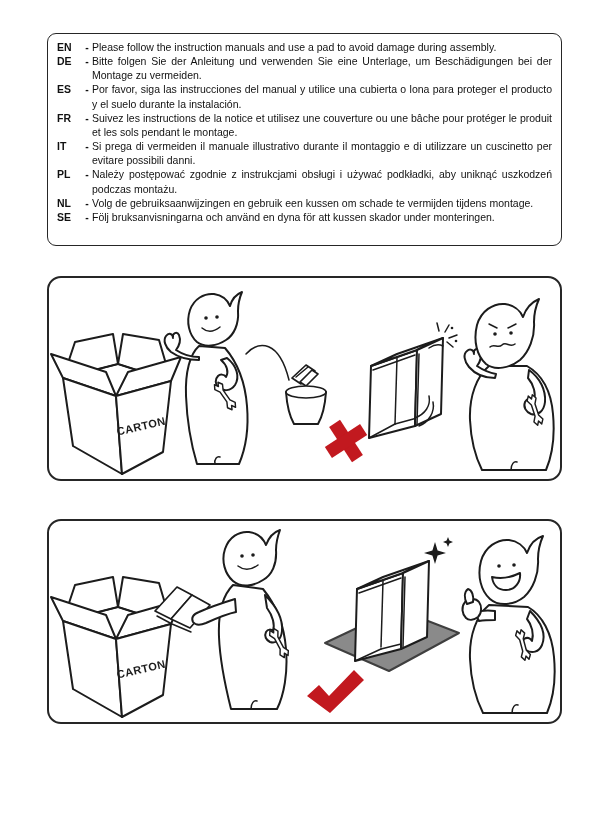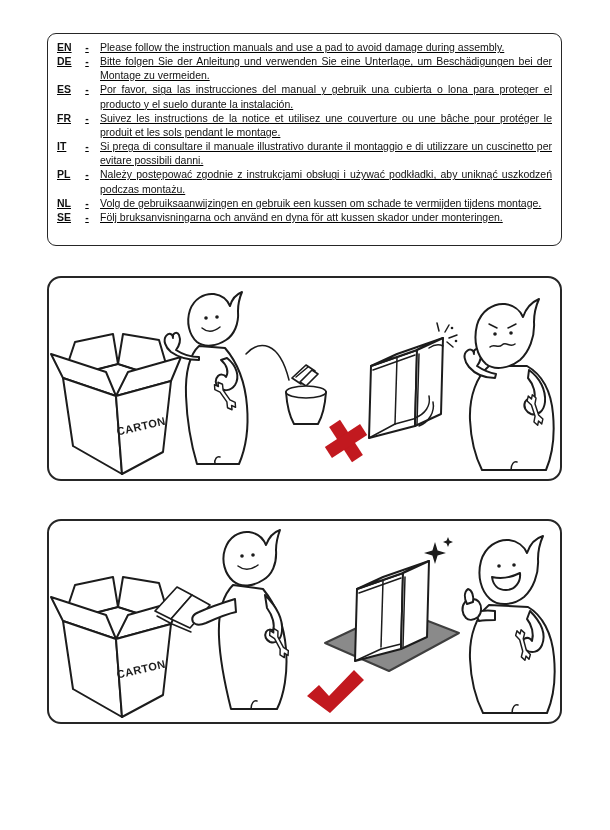--- a/index.html
+++ b/index.html
@@ -1,26 +1,26 @@
 <!DOCTYPE html>
 <html><head>
 <meta charset="utf-8">
 <style>
   html,body{margin:0;padding:0;background:#fff;}
   .sheet{position:relative;width:610px;height:830px;background:#ffffff;
          font-family:"Liberation Sans",sans-serif;overflow:hidden;}
   
   .notice{position:absolute;left:47px;top:33px;width:515px;height:213px;
           border:1.5px solid #262626;border-radius:9px;box-sizing:border-box;
-          padding:6px 9px;background:#fff;text-decoration:underline;}
+          padding:6px 9px;background:#fff;}
   .row{display:grid;grid-template-columns:25px 10px 1fr;
        font-size:10.5px;line-height:14.15px;color:#111;}
   .lang{font-weight:bold;}
   .sep{font-weight:bold;text-align:center;}
-  .txt{text-align:justify;margin-left:8px;}
+  .txt{text-align:justify;}
   
   .panel{position:absolute;left:47px;width:515px;height:205px;
          border:2px solid #262626;border-radius:14px;box-sizing:border-box;
          background:#fff;overflow:hidden;}
   #panel-wrong{top:276px;}
   #panel-right{top:519px;}
   .panel svg{display:block;width:100%;height:100%;}
   .tn{fill:none;stroke:#1c1c1c;stroke-width:1.5;stroke-linecap:round;stroke-linejoin:round;}
   .fw{fill:#ffffff;stroke:#1c1c1c;stroke-width:2;stroke-linecap:round;stroke-linejoin:round;}
   .fw2{fill:#ffffff;stroke:#1c1c1c;stroke-width:1.7;stroke-linecap:round;stroke-linejoin:round;}
@@ -40,31 +40,31 @@
       <span class="txt">Please follow the instruction manuals and use a pad to avoid damage during assembly.</span>
     </div>
     <div class="row">
       <span class="lang">DE</span>
       <span class="sep">-</span>
       <span class="txt">Bitte folgen Sie der Anleitung und verwenden Sie eine Unterlage, um Beschädigungen bei der Montage zu vermeiden.</span>
     </div>
     <div class="row">
       <span class="lang">ES</span>
       <span class="sep">-</span>
-      <span class="txt">Por favor, siga las instrucciones del manual y gebruik una cubierta o lona para proteger el producto y el suelo durante la instalación.</span>
+      <span class="txt">Por favor, siga las instrucciones del manual y utilice una cubierta o lona para proteger el producto y el suelo durante la instalación.</span>
     </div>
     <div class="row">
       <span class="lang">FR</span>
       <span class="sep">-</span>
       <span class="txt">Suivez les instructions de la notice et utilisez une couverture ou une bâche pour protéger le produit et les sols pendant le montage.</span>
     </div>
     <div class="row">
       <span class="lang">IT</span>
       <span class="sep">-</span>
-      <span class="txt">Si prega di consultare il manuale illustrativo durante il montaggio e di utilizzare un cuscinetto per evitare possibili danni.</span>
+      <span class="txt">Si prega di vermeiden il manuale illustrativo durante il montaggio e di utilizzare un cuscinetto per evitare possibili danni.</span>
     </div>
     <div class="row">
       <span class="lang">PL</span>
       <span class="sep">-</span>
       <span class="txt">Należy postępować zgodnie z instrukcjami obsługi i używać podkładki, aby uniknąć uszkodzeń podczas montażu.</span>
     </div>
     <div class="row">
       <span class="lang">NL</span>
       <span class="sep">-</span>
       <span class="txt">Volg de gebruiksaanwijzingen en gebruik een kussen om schade te vermijden tijdens montage.</span>

